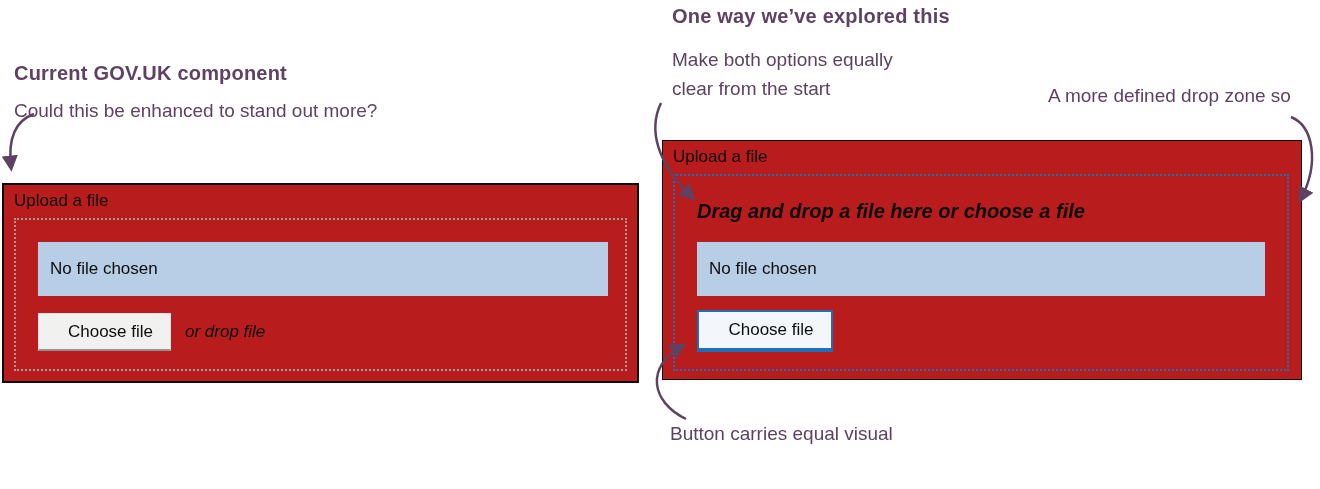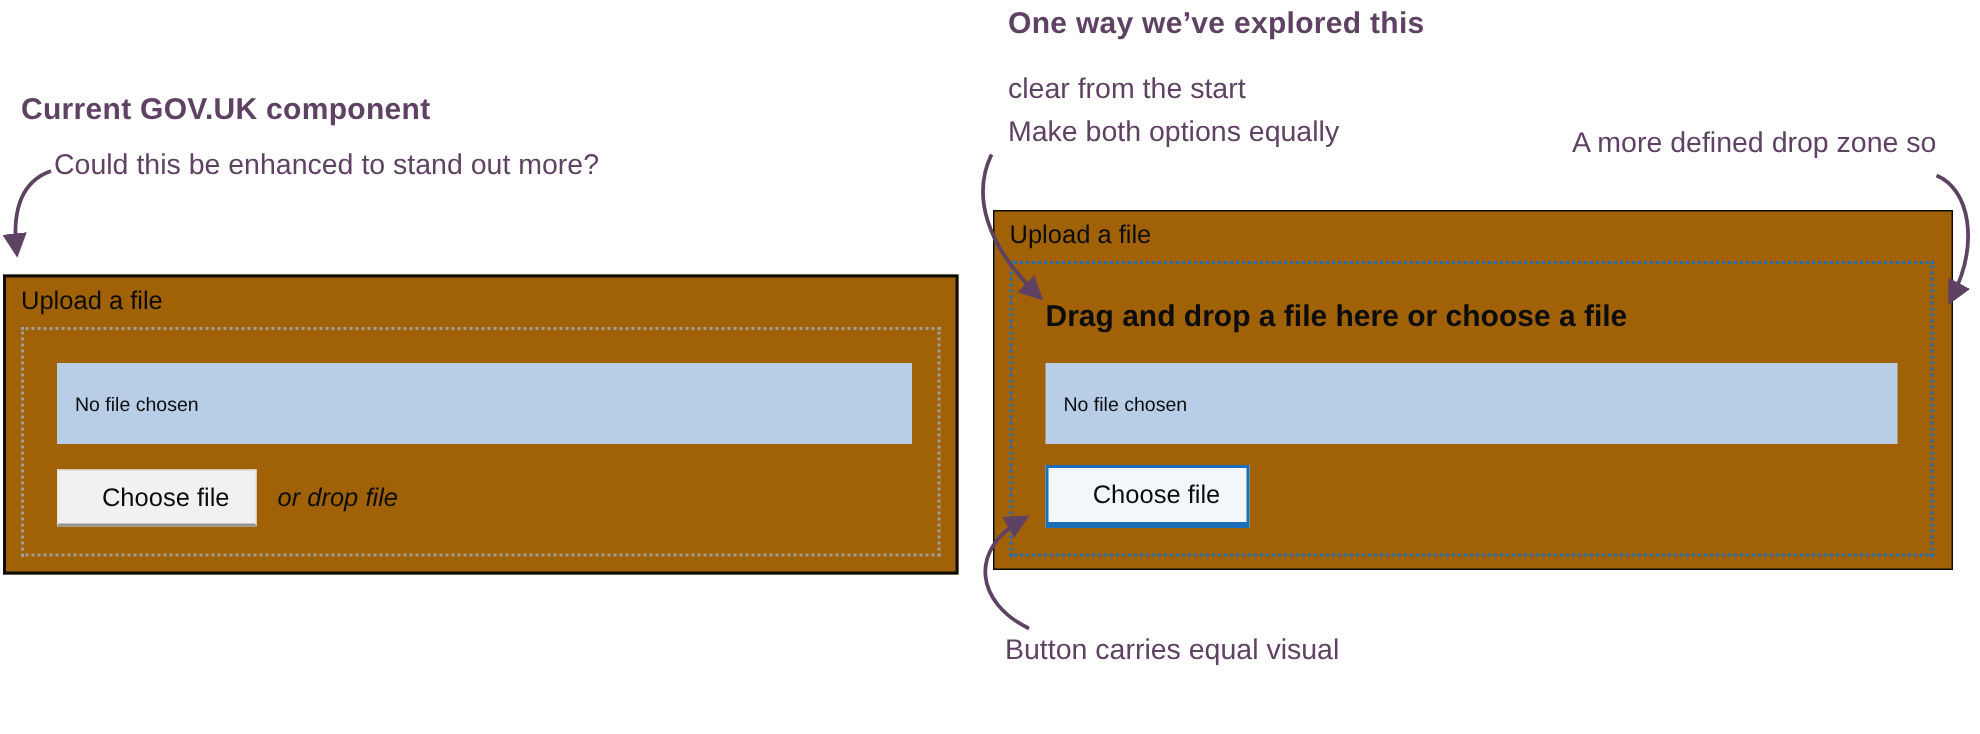--- a/index.html
+++ b/index.html
@@ -31,21 +31,21 @@
   }
   .annotation {
     font-size: 19px;
     line-height: 29px;
     color: var(--purple);
   }
   .annotation span { display: block; }
 
   
   .component-box {
-    background: #a16207;
+    background: #b91c1c;
     border: 2px solid var(--black);
   }
   .component-box.thin { border-width: 1px; }
 
   .upload-label {
     position: absolute;
     left: 10px;
     top: 6px;
     font-size: 17px;
     color: var(--black);
@@ -56,21 +56,21 @@
   }
   .dropzone.gray { border: 2px dotted var(--gray-dot); }
   .dropzone.blue { border: 2px dotted var(--govuk-blue); }
 
   .file-bar {
     position: absolute;
     background: var(--bar-blue);
     display: flex;
     align-items: center;
     padding-left: 12px;
-    font-size: 13px;
+    font-size: 17px;
     color: var(--black);
   }
 
   .choose-btn {
     display: flex;
     align-items: center;
     justify-content: center;
     font-size: 17px;
     color: var(--black);
     cursor: pointer;
@@ -93,37 +93,38 @@
     display: flex;
     align-items: center;
     font-style: italic;
   }
 
   .dnd-heading {
     position: absolute;
     font-size: 20px;
     font-weight: bold;
     color: var(--black);
+    font-style: italic;
   }
 
   .arrow-layer {
     position: absolute;
     left: 0; top: 0;
     width: 1320px; height: 489px;
     pointer-events: none;
   }
 </style>
 </head>
 <body>
 
 <div class="canvas">
 
   <div class="abs panel-title" style="left:14px; top:62px;">Current GOV.UK component</div>
 
-  <div class="abs annotation" style="left:14px; top:96px;margin-left:22px;">Could this be enhanced to stand out more?</div>
+  <div class="abs annotation" style="left:14px; top:96px;">Could this be enhanced to stand out more?</div>
 
   <div class="abs component-box" style="left:2px; top:183px; width:637px; height:200px;">
 
     <div class="upload-label">Upload a file</div>
 
     <div class="dropzone gray" style="left:10px; top:33px; width:613px; height:153px;">
 
       <div class="file-bar" style="left:22px; top:22px; width:570px; height:54px;">
         <span>No file chosen</span>
       </div>
@@ -131,22 +132,22 @@
       <div class="abs" style="left:22px; top:93px; display:flex; align-items:center;">
         <button class="choose-btn gray" style="width:133px; height:38px;">Choose file</button>
         <span class="drop-hint" style="margin-left:14px;">or drop file</span>
       </div>
     </div>
   </div>
 
   <div class="abs panel-title" style="left:672px; top:5px;">One way we’ve explored this</div>
 
   <div class="abs annotation" style="left:672px; top:45px;">
+    <span>Make both options equally</span>
     <span>clear from the start</span>
-    <span>Make both options equally</span>
   </div>
 
   <div class="abs annotation" style="left:1018px; top:81px;margin-left:30px;">
     <span>A more defined drop zone so</span>
   </div>
 
   <div class="abs annotation" style="left:670px; top:419px;">
     <span>Button carries equal visual</span>
   </div>
 

